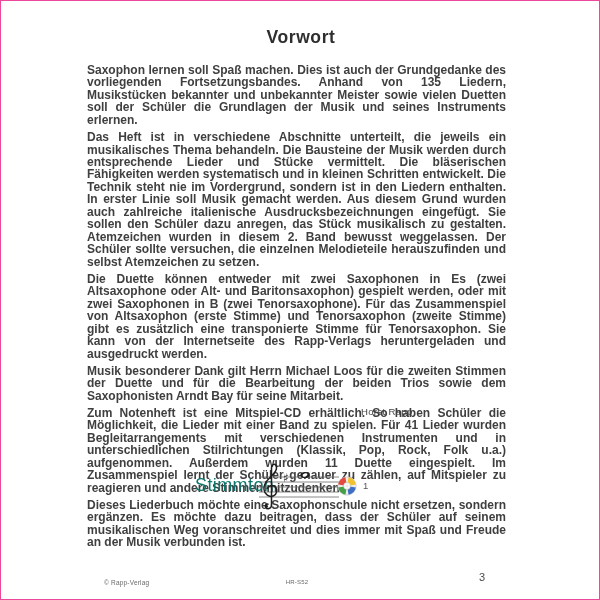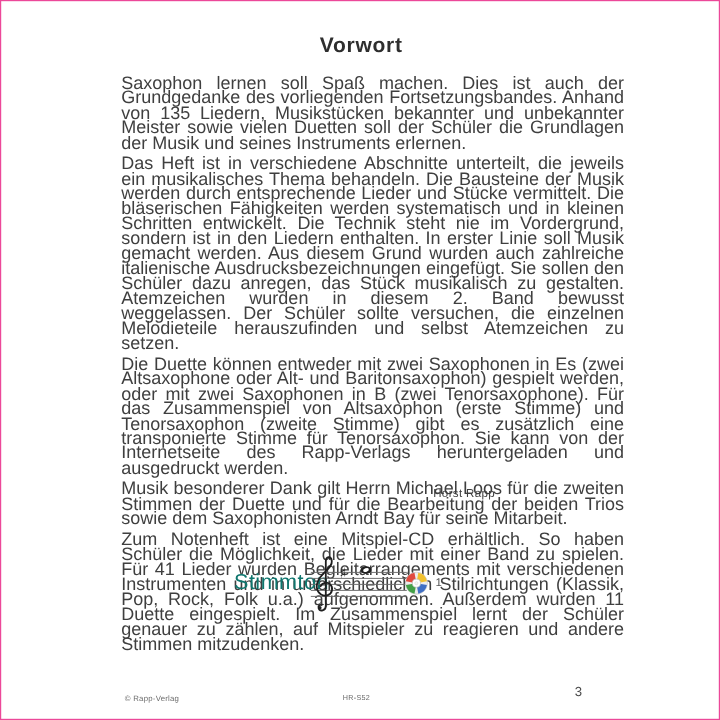--- a/index.html
+++ b/index.html
@@ -21,26 +21,27 @@
     margin: 0;
     text-align: center;
     font-size: 17.5px;
     font-weight: 600;
     letter-spacing: 0.6px;
     color: #2e2e2e;
   }
   .body-text {
     position: absolute;
     top: 63px;
-    left: 100px;
+    left: 86px;
     width: 419px;
-    font-size: 15px;
+    font-size: 12px;
     line-height: 12.45px;
     color: #3f3f3f;
     text-align: justify;
+    font-weight: bold;
   }
   .body-text p { margin: 0 0 4.8px 0; }
   .signature {
     position: absolute;
     top: 405px;
     left: 360px;
     font-size: 9.6px;
     color: #3f3f3f;
     letter-spacing: 0.3px;
     text-align: right;
@@ -94,20 +95,21 @@
 <div class="page">
 
   <h1 class="title">Vorwort</h1>
 
   <div class="body-text">
     <p>Saxophon lernen soll Spaß machen. Dies ist auch der Grundgedanke des vorliegenden Fortsetzungsbandes. Anhand von 135 Liedern, Musikstücken bekannter und unbekannter Meister sowie vielen Duetten soll der Schüler die Grundlagen der Musik und seines Instruments erlernen.</p>
     <p>Das Heft ist in verschiedene Abschnitte unterteilt, die jeweils ein musikalisches Thema behandeln. Die Bausteine der Musik werden durch entsprechende Lieder und Stücke vermittelt. Die bläserischen Fähigkeiten werden systematisch und in kleinen Schritten entwickelt. Die Technik steht nie im Vordergrund, sondern ist in den Liedern enthalten. In erster Linie soll Musik gemacht werden. Aus diesem Grund wurden auch zahlreiche italienische Ausdrucksbezeichnungen eingefügt. Sie sollen den Schüler dazu anregen, das Stück musikalisch zu gestalten. Atemzeichen wurden in diesem 2. Band bewusst weggelassen. Der Schüler sollte versuchen, die einzelnen Melodieteile herauszufinden und selbst Atemzeichen zu setzen.</p>
     <p>Die Duette können entweder mit zwei Saxophonen in Es (zwei Altsaxophone oder Alt- und Baritonsaxophon) gespielt werden, oder mit zwei Saxophonen in B (zwei Tenorsaxophone). Für das Zusammenspiel von Altsaxophon (erste Stimme) und Tenorsaxophon (zweite Stimme) gibt es zusätzlich eine transponierte Stimme für Tenorsaxophon. Sie kann von der Internetseite des Rapp-Verlags heruntergeladen und ausgedruckt werden.</p>
     <p>Musik besonderer Dank gilt Herrn Michael Loos für die zweiten Stimmen der Duette und für die Bearbeitung der beiden Trios sowie dem Saxophonisten Arndt Bay für seine Mitarbeit.</p>
     <p>Zum Notenheft ist eine Mitspiel-CD erhältlich. So haben Schüler die Möglichkeit, die Lieder mit einer Band zu spielen. Für 41 Lieder wurden Begleitarrangements mit verschiedenen Instrumenten und in unterschiedlichen Stilrichtungen (Klassik, Pop, Rock, Folk u.a.) aufgenommen. Außerdem wurden 11 Duette eingespielt. Im Zusammenspiel lernt der Schüler genauer zu zählen, auf Mitspieler zu reagieren und andere Stimmen mitzudenken.</p>
+    <p>Dieses Liederbuch möchte eine Saxophonschule nicht ersetzen, sondern ergänzen. Es möchte dazu beitragen, dass der Schüler auf seinem musikalischen Weg voranschreitet und dies immer mit Spaß und Freude an der Musik verbunden ist.</p>
   </div>
 
   <div class="signature">Horst Rapp</div>
 
   <span class="tuning-label">Stimmton</span>
 
   <svg class="staff-svg" width="84" height="56" viewBox="0 0 84 56" xmlns="http://www.w3.org/2000/svg">
     <g stroke="#6b6b6b" stroke-width="0.8">
       <line x1="2" y1="19" x2="82" y2="19"></line>
       <line x1="2" y1="24" x2="82" y2="24"></line>

